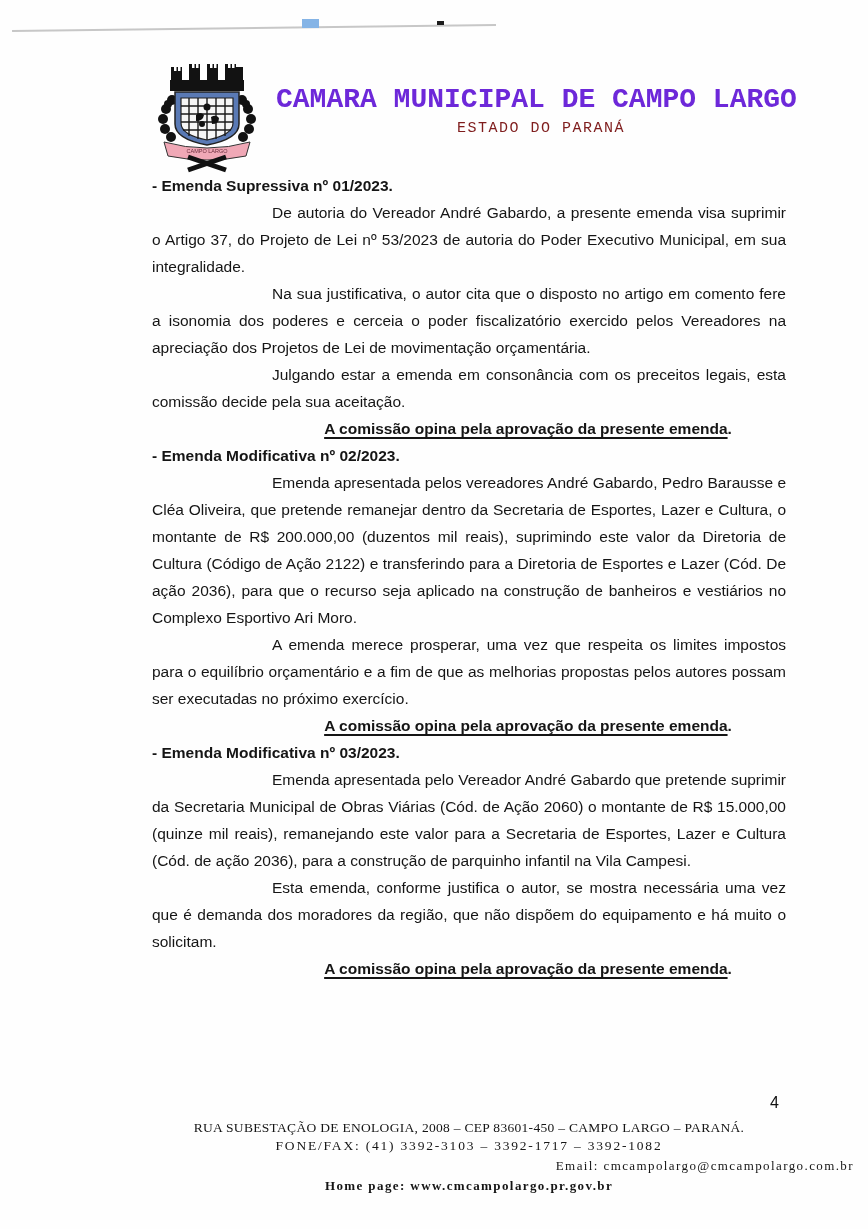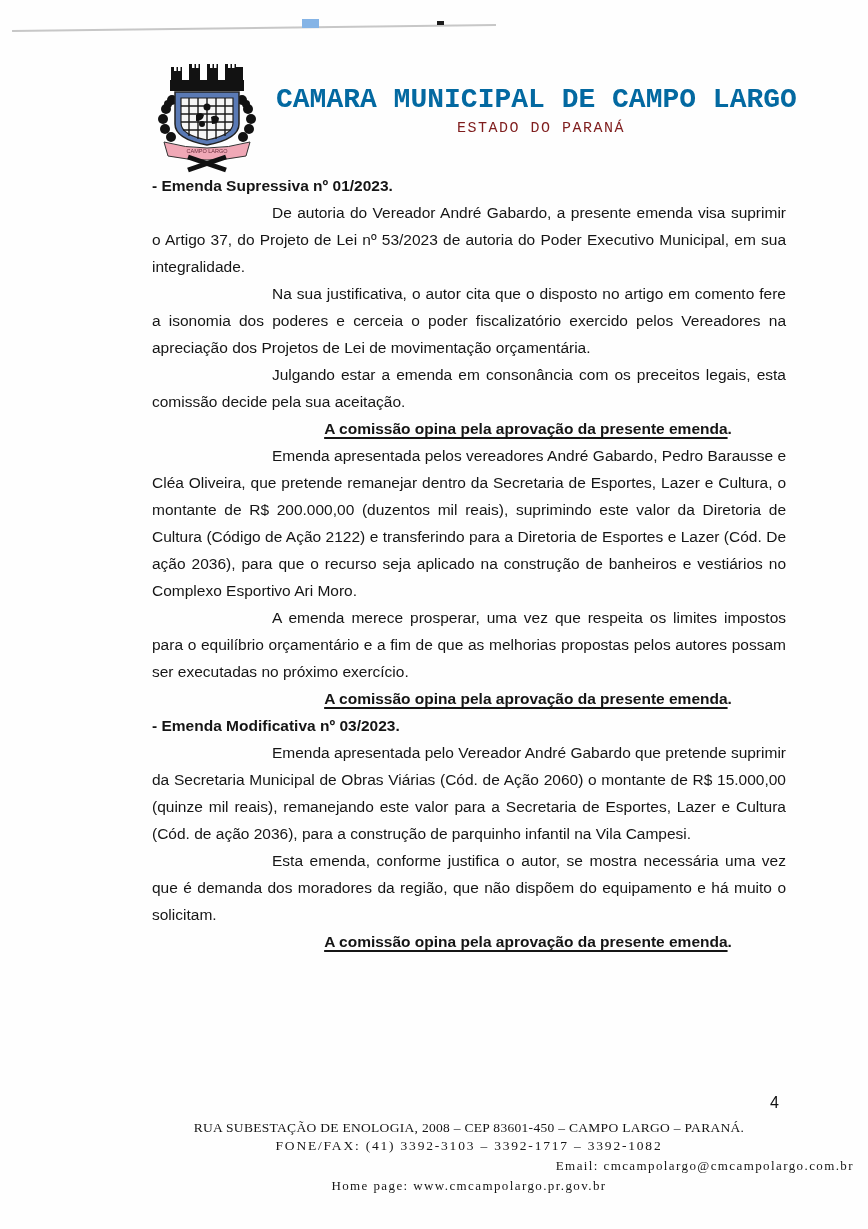--- a/index.html
+++ b/index.html
@@ -13,21 +13,21 @@
     position:absolute; left:12px; top:24px; width:484px; height:0;
     border-top:2px solid #c7c7c7; transform:rotate(-0.7deg); transform-origin:right center;
   }
   .artifact-blue { position:absolute; left:302px; top:19px; width:17px; height:9px; background:#85b4e6; }
   .artifact-dot  { position:absolute; left:437px; top:21px; width:7px; height:4px; background:#1c1c1c; }
 
   
   .logo { position:absolute; left:148px; top:60px; width:118px; height:116px; }
   .header-title {
     position:absolute; left:276px; top:84px; width:530px; white-space:nowrap;
-    font-family:"Liberation Mono", monospace; font-weight:bold; font-size:28px; color:#0369a1;
+    font-family:"Liberation Mono", monospace; font-weight:bold; font-size:28px; color:#6d28d9;
   }
   .header-subtitle {
     position:absolute; left:276px; top:120px; width:530px; text-align:center;
     font-family:"Liberation Mono", monospace; font-size:15px; letter-spacing:1.5px; color:#7f1d1d;
   }
 
   
   .content {
     position:absolute; left:152px; top:172px; width:634px;
     font-size:15.5px; line-height:27px; text-align:justify;
@@ -44,21 +44,21 @@
 
   
   .page-number { position:absolute; left:770px; top:1094px; font-size:16px; color:#111; }
   .footer {
     position:absolute; left:84px; top:1120px; width:770px; text-align:center;
     font-family:"Liberation Serif", serif; color:#151515;
   }
   .footer-address  { font-size:13.5px; letter-spacing:0.3px;font-family:Liberation Serif, serif; }
   .footer-phone    { font-size:13.5px; letter-spacing:1.8px; margin-top:2px; }
   .footer-email    { font-size:13px;   letter-spacing:1.4px; margin-top:4px;text-align:right; }
-  .footer-homepage { font-size:13px;   letter-spacing:1.4px; margin-top:4px; }
+  .footer-homepage { font-size:13px;   letter-spacing:1.4px; margin-top:4px;font-weight:bold; }
 </style>
 </head>
 <body>
 
 <div class="page">
 
   <div class="artifact-line"></div>
   <div class="artifact-blue"></div>
   <div class="artifact-dot"></div>
 
@@ -140,20 +140,21 @@
 
     <section>
       <h2 class="emenda-heading h-1">- Emenda Supressiva nº 01/2023.</h2>
       <p>De autoria do Vereador André Gabardo, a presente emenda visa suprimir o Artigo 37, do Projeto de Lei nº 53/2023 de autoria do Poder Executivo Municipal, em sua integralidade.</p>
       <p>Na sua justificativa, o autor cita que o disposto no artigo em comento fere a isonomia dos poderes e cerceia o poder fiscalizatório exercido pelos Vereadores na apreciação dos Projetos de Lei de movimentação orçamentária.</p>
       <p>Julgando estar a emenda em consonância com os preceitos legais, esta comissão decide pela sua aceitação.</p>
       <p class="conclusion"><span class="underlined">A comissão opina pela aprovação da presente emenda</span><span>.</span></p>
     </section>
 
     <section>
+      <h2 class="emenda-heading h-2">- Emenda Modificativa nº 02/2023.</h2>
       <p>Emenda apresentada pelos vereadores André Gabardo, Pedro Barausse e Cléa Oliveira, que pretende remanejar dentro da Secretaria de Esportes, Lazer e Cultura, o montante de R$ 200.000,00 (duzentos mil reais), suprimindo este valor da Diretoria de Cultura (Código de Ação 2122) e transferindo para a Diretoria de Esportes e Lazer (Cód. De ação 2036), para que o recurso seja aplicado na construção de banheiros e vestiários no Complexo Esportivo Ari Moro.</p>
       <p>A emenda merece prosperar, uma vez que respeita os limites impostos para o equilíbrio orçamentário e a fim de que as melhorias propostas pelos autores possam ser executadas no próximo exercício.</p>
       <p class="conclusion"><span class="underlined">A comissão opina pela aprovação da presente emenda</span><span>.</span></p>
     </section>
 
     <section>
       <h2 class="emenda-heading h-3">- Emenda Modificativa nº 03/2023.</h2>
       <p>Emenda apresentada pelo Vereador André Gabardo que pretende suprimir da Secretaria Municipal de Obras Viárias (Cód. de Ação 2060) o montante de R$ 15.000,00 (quinze mil reais), remanejando este valor para a Secretaria de Esportes, Lazer e Cultura (Cód. de ação 2036), para a construção de parquinho infantil na Vila Campesi.</p>
       <p>Esta emenda, conforme justifica o autor, se mostra necessária uma vez que é demanda dos moradores da região, que não dispõem do equipamento e há muito o solicitam.</p>
       <p class="conclusion"><span class="underlined">A comissão opina pela aprovação da presente emenda</span><span>.</span></p>

